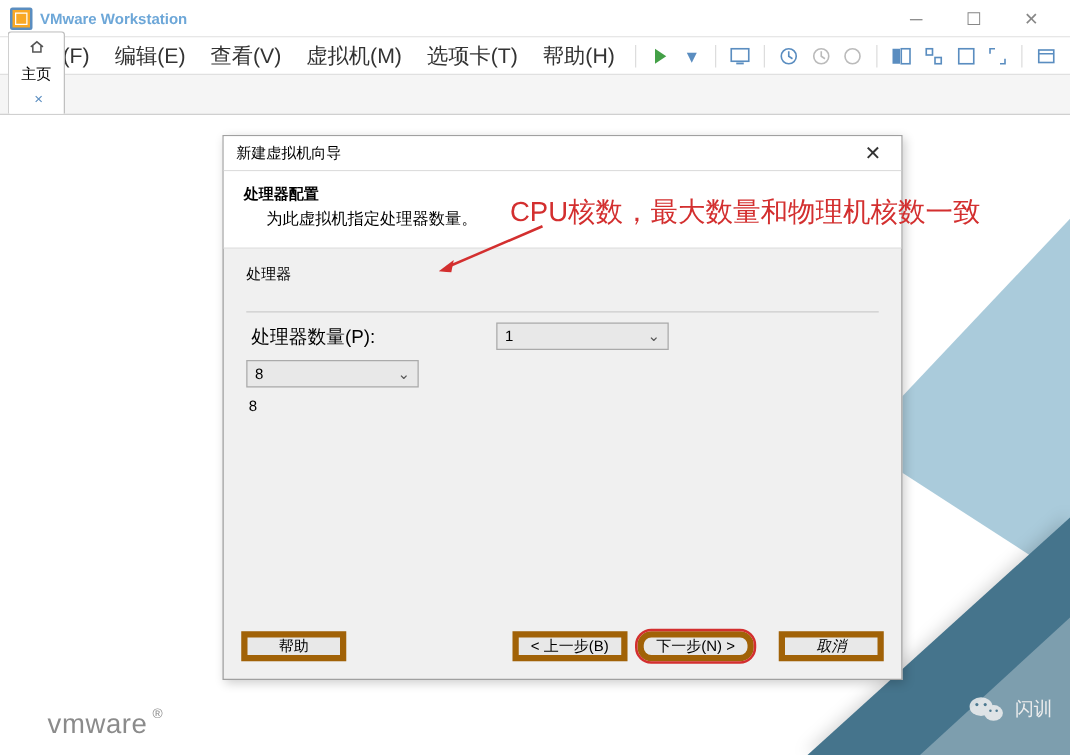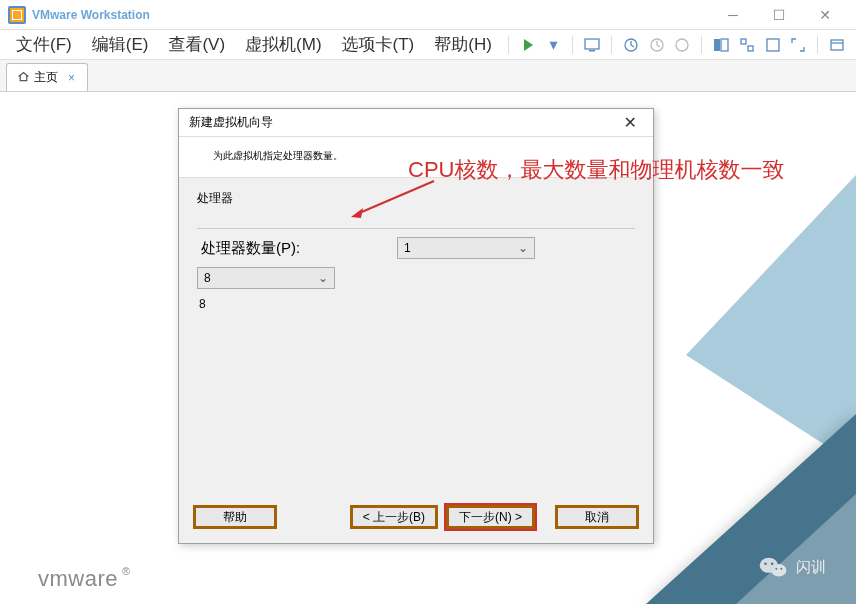--- a/index.html
+++ b/index.html
@@ -16,62 +16,62 @@
   
   .menubar { height: 30px; background: #fff; display: flex; align-items: center; padding: 0 6px; gap: 0; border-bottom: 1px solid #e0e0e0; }
   .menu-item { font-size: 17px; color: #333; padding: 4px 10px; white-space: nowrap; }
   .sep { width: 1px; height: 18px; background: #ddd; margin: 0 6px; }
   .tool-icon { width: 22px; height: 22px; display: flex; align-items: center; justify-content: center; color: #5a8dc0; margin: 0 2px; }
   .tool-icon svg{width:16px;height:16px;}
   .play { color: #43a047; }
 
   
   .tabstrip { height: 32px; background: #f5f5f5; border-bottom: 1px solid #d0d0d0; display: flex; align-items: flex-end; padding: 4px 6px 0; }
-  .tab { background: #fff; border: 1px solid #c0c0c0; border-bottom: none; padding: 5px 10px; display: flex; align-items: center; gap: 4px; font-size: 12px; border-top-left-radius: 3px; border-top-right-radius: 3px; }
+  .tab { background: #fff; border: 1px solid #c0c0c0; border-bottom: none; padding: 5px 10px; display: flex; align-items: center; gap: 4px; font-size: 12px; border-top-left-radius: 3px; border-top-right-radius: 3px; flex-direction: column; }
   .tab .home-icon svg{width:13px;height:13px;stroke:#555;fill:none;stroke-width:1.5;}
   .tab-close { color: #5a8dc0; font-size: 12px; margin-left: 4px; padding: 0 2px;}
 
   
   .content { position: absolute; top: 92px; left: 0; right: 0; bottom: 0; background: #fff; }
 
   
-  .dialog { position: absolute; left: 178px; top: 108px; width: 476px; height: 436px; background: #f0f0f0; border: 1px solid #a0a0a0; box-shadow: 2px 2px 8px rgba(0,0,0,0.2); display:flex;flex-direction:column; }
+  .dialog { position: absolute; left: 178px; top: 108px; width: 544px; height: 436px; background: #f0f0f0; border: 1px solid #a0a0a0; box-shadow: 2px 2px 8px rgba(0,0,0,0.2); display:flex;flex-direction:column; }
   .dlg-title { height: 28px; background: #fff; display: flex; align-items: center; padding: 0 10px; font-size: 12px; border-bottom: 1px solid #ddd; }
   .dlg-title .close { margin-left: auto; font-size: 16px; font-weight: 400; color:#333; padding:0 6px;}
   .dlg-header { padding: 10px 16px 14px; background:#fff; border-bottom:1px solid #ddd;}
   .dlg-header .h1 { font-size: 12px; font-weight: bold; }
-  .dlg-header .h2 { font-size: 10px; margin-left: 18px; margin-top:2px;}
+  .dlg-header .h2 { font-size: 13px; margin-left: 18px; margin-top:2px;}
   .dlg-body { flex:1; padding: 12px 18px; font-size:12px; }
   .group-label { font-size: 12px; margin-bottom: 21px; }
   .group-box { border-top: 1px solid #ccc; padding-top: 8px; }
   .row { display: flex; align-items: center; margin-bottom: 8px; }
   .row-label { width: 200px; font-size: 15px; padding-left:4px;}
   .select { width: 138px; height: 22px; border: 1px solid #aaa; background: #e8e8e8; font-size: 12px; padding: 0 6px; display: flex; align-items: center; justify-content: space-between; }
   .select::after { content: "⌄"; font-size: 12px; color:#555;}
   .value-cell { font-size: 12px; padding-left:2px;}
   .dlg-footer { padding: 10px 14px 14px; display: flex; align-items: center; gap: 8px; border-top:0; }
-  .btn { height: 24px; min-width: 84px; background: #e8e8e8; border: 3px solid #a16207; font-size: 12px; display: flex; align-items: center; justify-content: center; padding: 0 10px;}
-  .btn-highlight { outline: 2px solid #d32f2f; }
+  .btn { height: 24px; min-width: 84px; background: #e8e8e8; border: 5px solid #a16207; font-size: 12px; display: flex; align-items: center; justify-content: center; padding: 0 10px;}
+  .btn-highlight { outline: 2px solid #d32f2f; border-radius: 11px; }
   .spacer { flex: 1; }
 
   
   .anno-text { position: absolute; left: 408px; top: 155px; color: #d32f2f; font-size: 22px; font-weight: normal; white-space: nowrap; }
   .anno-arrow { position: absolute; left: 349px; top: 178px; width: 90px; height: 40px; pointer-events: none; }
 
   
   .tri1 { position: absolute; right: 0; bottom: 0; width: 0; height: 0; border-right: 210px solid #45748c; border-top: 190px solid transparent; filter: drop-shadow(-2px -2px 6px rgba(0,0,0,0.15)); }
   .tri2 { position: absolute; right: 0; top: 175px; width: 0; height: 0; border-right: 170px solid rgba(100,160,190,0.55); border-top: 180px solid transparent; border-bottom: 110px solid transparent; }
   .tri3 { position:absolute; right:0; bottom:0; width:0;height:0; border-right:120px solid rgba(255,255,255,0.3); border-top:110px solid transparent;}
 
   
   .vmware-logo { position: absolute; left: 38px; bottom: 12px; font-size: 22px; color: #8b8b8b; letter-spacing: 0.5px; display:flex;align-items:center;gap:4px;}
   .vmware-logo .reg{font-size:11px; position:relative; top:-8px;}
 
   
-  .watermark { position: absolute; right: 30px; bottom: 22px; color: #eee; font-size: 15px; display:flex;align-items:center;gap:8px; }
+  .watermark { position: absolute; right: 14px; bottom: 22px; color: #eee; font-size: 15px; display:flex;align-items:center;gap:8px; }
   .wechat-icon { width: 30px; height: 30px; }
   .wechat-icon svg{width:30px;height:30px;fill:#f0f0f0;opacity:0.85;}
 </style>
 </head>
 <body>
 
 <div class="titlebar">
   <div class="app-icon"></div>
   <div class="title">VMware Workstation</div>
   <div class="win-controls">
@@ -169,20 +169,21 @@
 <div class="tri2"></div>
 <div class="tri1"></div>
 <div class="tri3"></div>
 
 <div class="dialog">
   <div class="dlg-title">
     <span>新建虚拟机向导</span>
     <span class="close">✕</span>
   </div>
   <div class="dlg-header">
+    <div class="h1">处理器配置</div>
     <div class="h2">为此虚拟机指定处理器数量。</div>
   </div>
   <div class="dlg-body">
     <div class="group-label">处理器</div>
     <div class="group-box">
       <div class="row">
         <div class="row-label">处理器数量(P):</div>
         <div class="select">
           <span>1</span>
         </div>
@@ -195,21 +196,21 @@
       <div class="row">
         <div class="value-cell">8</div>
       </div>
     </div>
   </div>
   <div class="dlg-footer">
     <div class="btn">帮助</div>
     <div class="spacer"></div>
     <div class="btn">&lt; 上一步(B)</div>
     <div class="btn btn-highlight">下一步(N) &gt;</div>
-    <div class="btn" style="margin-left:12px;">取消</div>
+    <div class="btn" style="margin-left:12px;font-style:italic;">取消</div>
   </div>
 </div>
 
 <div class="anno-text">CPU核数，最大数量和物理机核数一致</div>
 <svg class="anno-arrow" viewBox="0 0 90 40">
   <line x1="85" y1="3" x2="8" y2="36" stroke="#d32f2f" stroke-width="2"></line>
   <polygon points="2,39 14,30 12,40" fill="#d32f2f"></polygon>
 </svg>
 
 <div class="vmware-logo">

